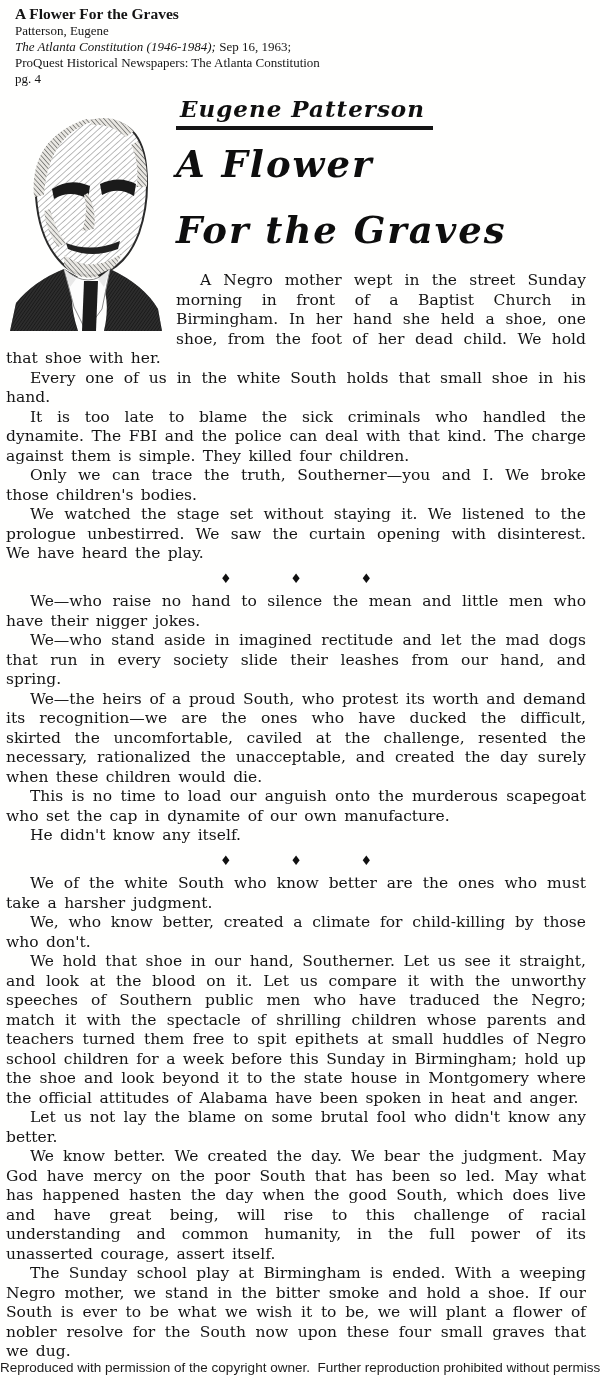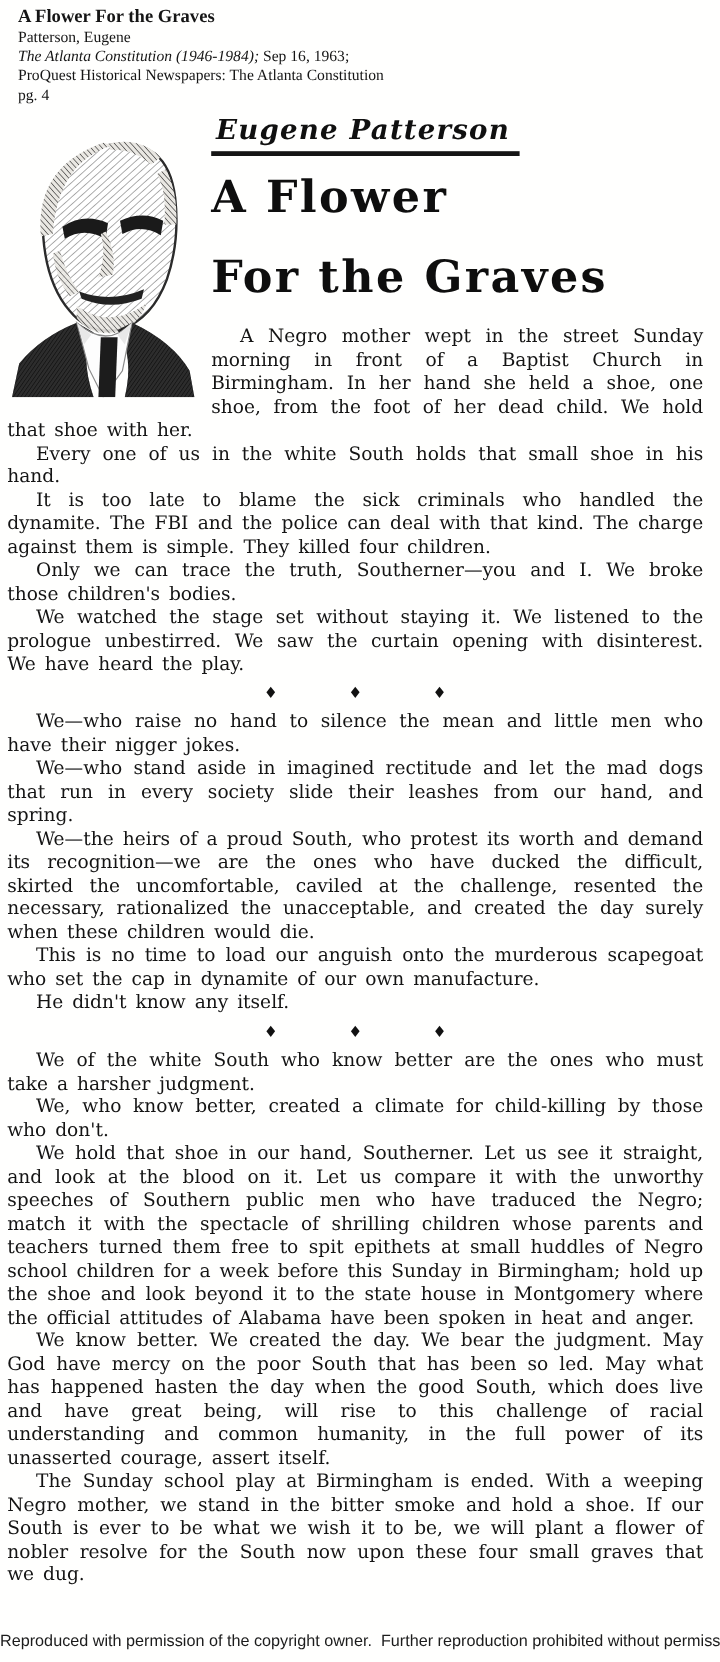--- a/index.html
+++ b/index.html
@@ -47,20 +47,21 @@
     color: #101010;
   }
   .byline .byline-inner {
     display: inline-block;
     border-bottom: 4px solid #151515;
     padding: 0 8px 4px 4px;
   }
   .headline {
     font-family: "DejaVu Serif", serif;
     font-weight: bold;
+    font-style: italic;
     font-size: 37px;
     letter-spacing: 2px;
     color: #0e0e0e;
     margin-left: 28px;
     line-height: 1.0;
   }
   .headline-1 { margin-top: 16px; }
   .headline-2 { margin-top: 29px; }
 
   
@@ -178,20 +179,21 @@
         <div class="sep">♦ ♦ ♦</div>
         <p>We—who raise no hand to silence the mean and little men who have their nigger jokes.</p>
         <p>We—who stand aside in imagined rectitude and let the mad dogs that run in every society slide their leashes from our hand, and spring.</p>
         <p>We—the heirs of a proud South, who protest its worth and demand its recognition—we are the ones who have ducked the difficult, skirted the uncomfortable, caviled at the challenge, resented the necessary, rationalized the unacceptable, and created the day surely when these children would die.</p>
         <p>This is no time to load our anguish onto the murderous scapegoat who set the cap in dynamite of our own manufacture.</p>
         <p>He didn't know any itself.</p>
         <div class="sep">♦ ♦ ♦</div>
         <p>We of the white South who know better are the ones who must take a harsher judgment.</p>
         <p>We, who know better, created a climate for child-killing by those who don't.</p>
         <p>We hold that shoe in our hand, Southerner. Let us see it straight, and look at the blood on it. Let us compare it with the unworthy speeches of Southern public men who have traduced the Negro; match it with the spectacle of shrilling children whose parents and teachers turned them free to spit epithets at small huddles of Negro school children for a week before this Sunday in Birmingham; hold up the shoe and look beyond it to the state house in Montgomery where the official attitudes of Alabama have been spoken in heat and anger.</p>
+        <p>Let us not lay the blame on some brutal fool who didn't know any better.</p>
         <p>We know better. We created the day. We bear the judgment. May God have mercy on the poor South that has been so led. May what has happened hasten the day when the good South, which does live and have great being, will rise to this challenge of racial understanding and common humanity, in the full power of its unasserted courage, assert itself.</p>
         <p>The Sunday school play at Birmingham is ended. With a weeping Negro mother, we stand in the bitter smoke and hold a shoe. If our South is ever to be what we wish it to be, we will plant a flower of nobler resolve for the South now upon these four small graves that we dug.</p>
       </div>
 
   </article>
 
   <footer class="copyright-footer">Reproduced with permission of the copyright owner.  Further reproduction prohibited without permission.</footer>
 
 </div>
 

